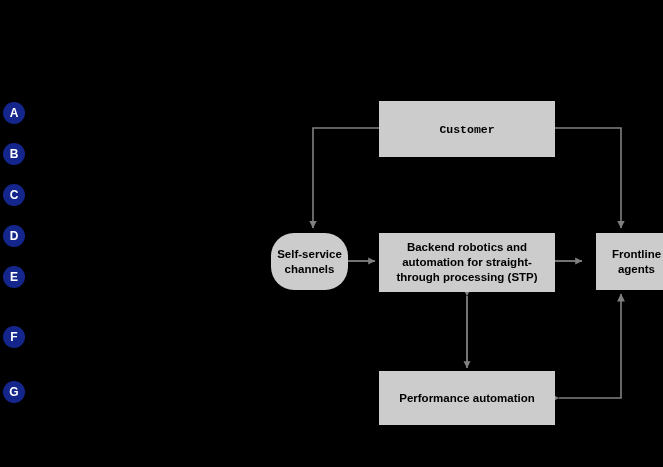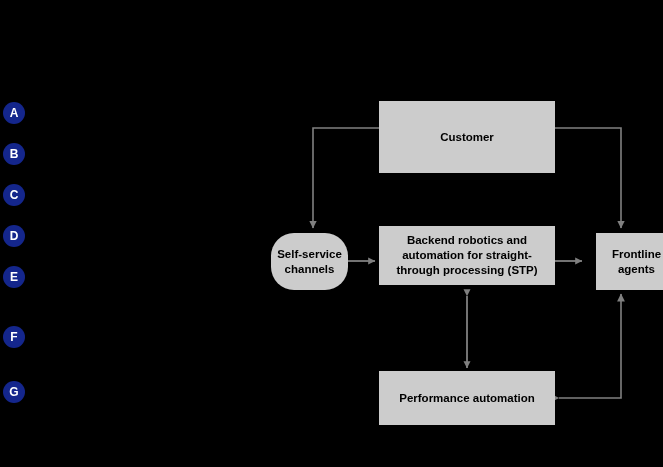--- a/index.html
+++ b/index.html
@@ -90,30 +90,30 @@
 
     <g>
       <path d="M467,296 L467,368" stroke="#808080" stroke-width="1.8" fill="none" marker-start="url(#ahs)" marker-end="url(#ahs)"></path>
     </g>
 
     <g>
       <path d="M559,398 L621,398 L621,294" stroke="#808080" stroke-width="1.6" fill="none" marker-start="url(#ahs)" marker-end="url(#ah)"></path>
     </g>
   </svg>
 
-  <div class="node" style="left:379px; top:101px; width:176px; height:72px;">
+  <div class="node" style="left:379px; top:101px; width:176px; height:56px;font-family:Liberation Mono, monospace;">
     <span class="node-label">Customer</span>
   </div>
 
   <div class="node" style="left:271px; top:233px; width:77px; height:57px;border-radius:23px;">
     <span class="node-label">Self-service
 channels</span>
   </div>
 
-  <div class="node" style="left:379px; top:226px; width:176px; height:59px;">
+  <div class="node" style="left:379px; top:233px; width:176px; height:59px;">
     <span class="node-label">Backend robotics and automation for straight-through processing (STP)</span>
   </div>
 
   <div class="node" style="left:582px; top:233px; width:81px; height:57px;margin-left:14px;">
     <span class="node-label">Frontline
 agents</span>
   </div>
 
   <div class="node" style="left:379px; top:371px; width:176px; height:54px;">
     <span class="node-label">Performance automation</span>

